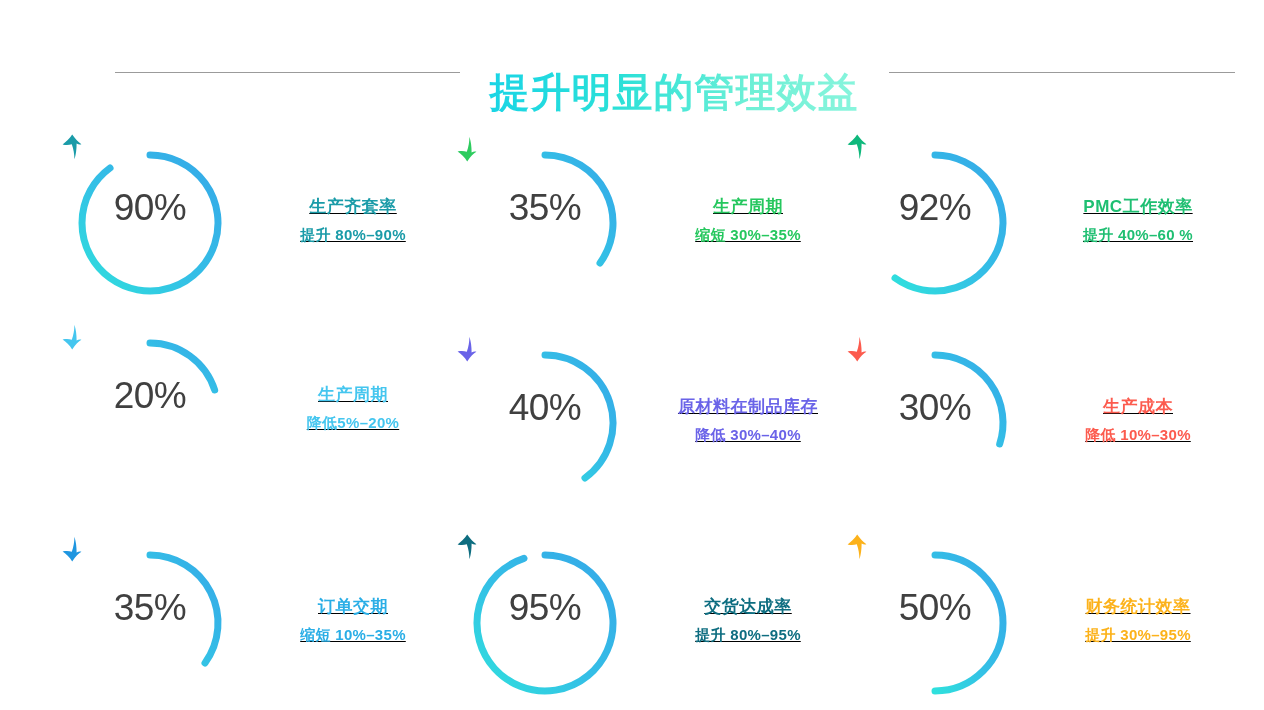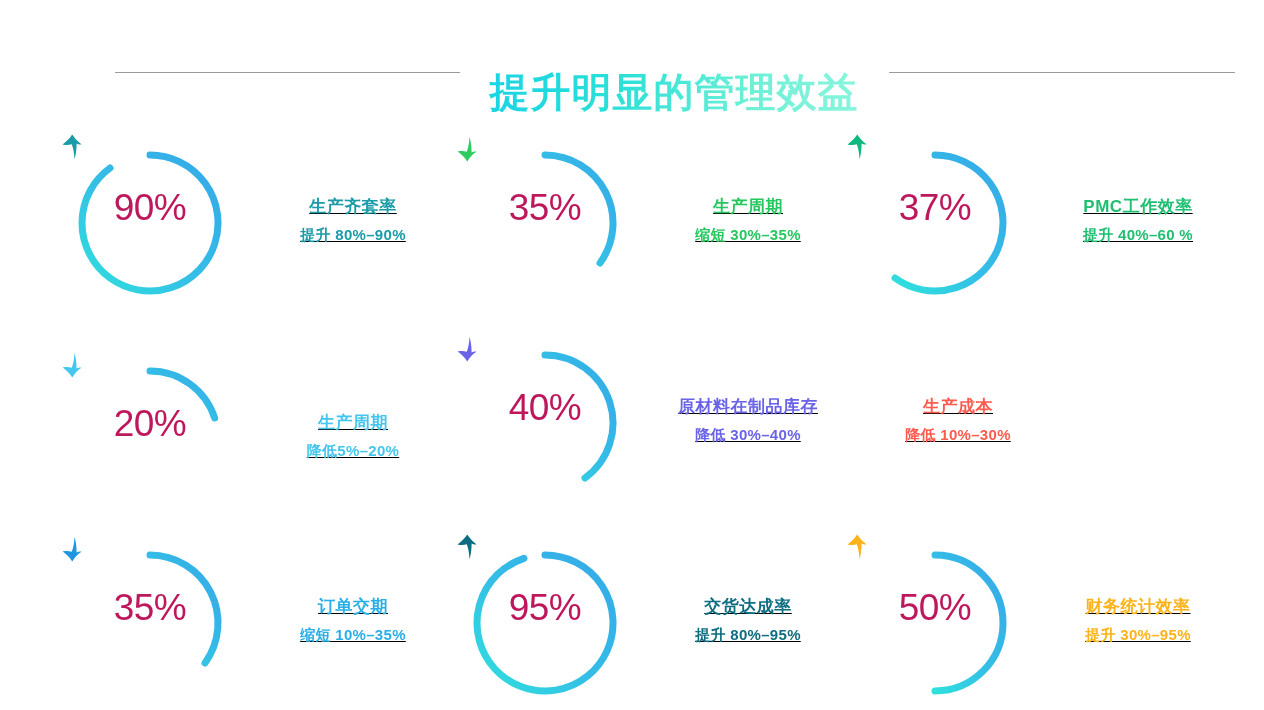--- a/index.html
+++ b/index.html
@@ -60,21 +60,21 @@
   .card {
     position: absolute;
     width: 400px;
     height: 195px;
     display: flex;
     align-items: center;
   }
   .card.c0 { left:  60px; top:   0px; }
   .card.c1 { left: 455px; top:   0px; }
   .card.c2 { left: 845px; top:   0px; }
-  .card.c3 { left:  60px; top: 216px; }
+  .card.c3 { left:  60px; top: 188px; }
   .card.c4 { left: 455px; top: 200px; }
   .card.c5 { left: 845px; top: 200px; }
   .card.c6 { left:  60px; top: 400px; }
   .card.c7 { left: 455px; top: 400px; }
   .card.c8 { left: 845px; top: 400px; }
 
   .gauge {
     position: relative;
     width: 180px;
     height: 180px;
@@ -95,21 +95,21 @@
     width: 180px;
     height: 180px;
     display: flex;
     flex-direction: column;
     align-items: center;
     justify-content: center;
   }
   .pct {
     font-size: 37px;
     font-weight: 300;
-    color: #be185d;
+    color: #404040;
     line-height: 1;
     letter-spacing: -0.5px;
     margin-top: 2px;
   }
   .arrow {
     width: 24px;
     height: 30px;
     margin-top: 3px;
   }
   .arrow svg { display: block; width: 24px; height: 30px; }
@@ -208,21 +208,21 @@
         <defs>
           <linearGradient id="ringgrad2" x1="1" y1="0" x2="0" y2="1">
             <stop offset="0%" stop-color="#35a8e8"></stop>
             <stop offset="55%" stop-color="#34bfe6"></stop>
             <stop offset="100%" stop-color="#2fe0dd"></stop>
           </linearGradient>
         </defs>
         <path d="M 90.00 22.00 A 68 68 0 1 1 50.03 145.01" fill="none" stroke="url(#ringgrad2)" stroke-width="7" stroke-linecap="round"></path>
       </svg>
       <div class="gauge-center">
-        <div class="pct">37%</div>
+        <div class="pct">92%</div>
         <div class="arrow">
           <svg viewBox="0 0 24 30">
             <path d="M12.2 1.6 C15.6 6.6 18.6 9.4 21.4 11.2 C19.8 11.6 18.2 11.4 16.6 10.4 C16.6 16.4 16.0 21.4 14.4 26.2 C14.4 21.0 13.6 16.2 11.8 11.2 C9.0 12.0 6.0 12.2 2.6 11.4 C6.2 9.0 9.4 5.8 12.2 1.6 Z" fill="#0fb87c"></path>
           </svg>
         </div>
       </div>
     </div>
     <div class="texts">
       <div class="metric-label" style="color:#1fbf72">PMC工作效率</div>
       <div class="metric-sub" style="color:#1fbf72">提升 40%–60 %</div>
@@ -274,20 +274,40 @@
           </svg>
         </div>
       </div>
     </div>
     <div class="texts">
       <div class="metric-label" style="color:#6a63e8">原材料在制品库存</div>
       <div class="metric-sub" style="color:#6a63e8">降低 30%–40%</div>
     </div>
   </div>
     <div class="card c5">
+    <div class="gauge">
+      <svg viewBox="0 0 180 180">
+        <defs>
+          <linearGradient id="ringgrad5" x1="1" y1="0" x2="0" y2="1">
+            <stop offset="0%" stop-color="#35a8e8"></stop>
+            <stop offset="55%" stop-color="#34bfe6"></stop>
+            <stop offset="100%" stop-color="#2fe0dd"></stop>
+          </linearGradient>
+        </defs>
+        <path d="M 90.00 22.00 A 68 68 0 0 1 154.67 111.01" fill="none" stroke="url(#ringgrad5)" stroke-width="7" stroke-linecap="round"></path>
+      </svg>
+      <div class="gauge-center">
+        <div class="pct">30%</div>
+        <div class="arrow">
+          <svg viewBox="0 0 24 30">
+            <path d="M12.2 28.4 C15.6 23.4 18.6 20.6 21.4 18.8 C19.8 18.4 18.2 18.6 16.6 19.6 C16.6 13.6 16.0 8.6 14.4 3.8 C14.4 9.0 13.6 13.8 11.8 18.8 C9.0 18.0 6.0 17.8 2.6 18.6 C6.2 21.0 9.4 24.2 12.2 28.4 Z" fill="#fc5b4e"></path>
+          </svg>
+        </div>
+      </div>
+    </div>
     <div class="texts">
       <div class="metric-label" style="color:#fc5b4e">生产成本</div>
       <div class="metric-sub" style="color:#fc5b4e">降低 10%–30%</div>
     </div>
   </div>
     <div class="card c6">
     <div class="gauge">
       <svg viewBox="0 0 180 180">
         <defs>
           <linearGradient id="ringgrad6" x1="1" y1="0" x2="0" y2="1">

